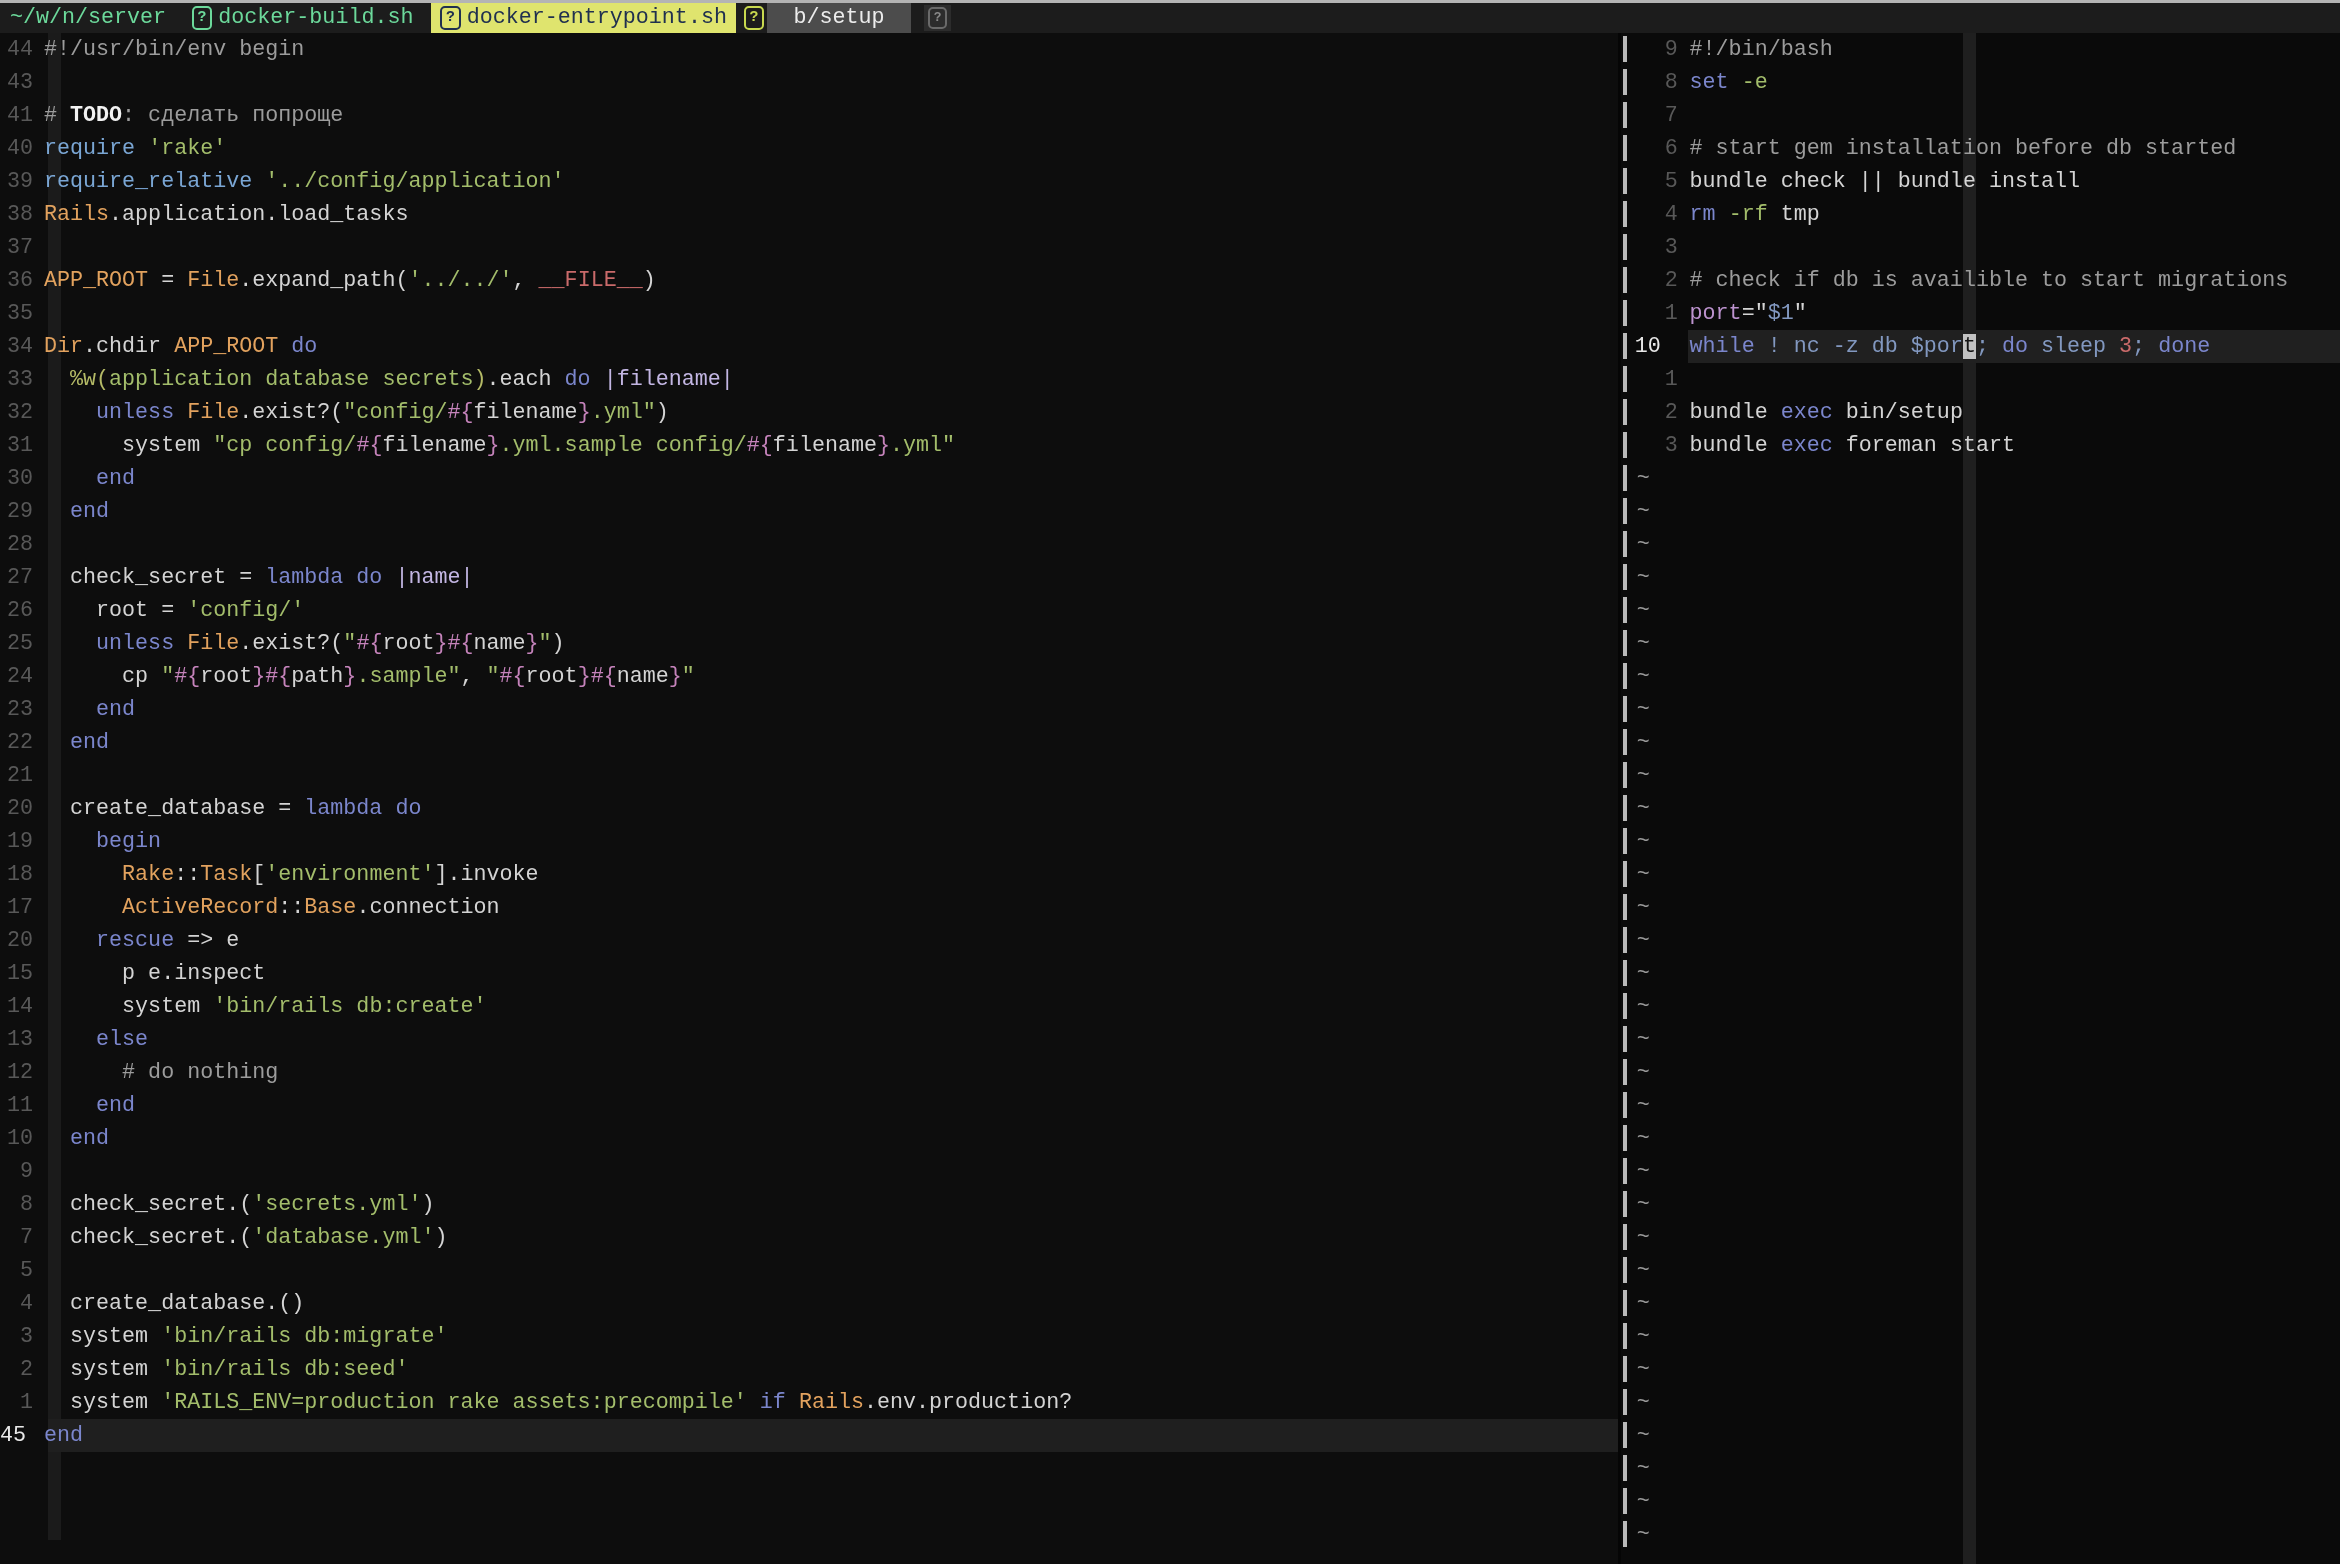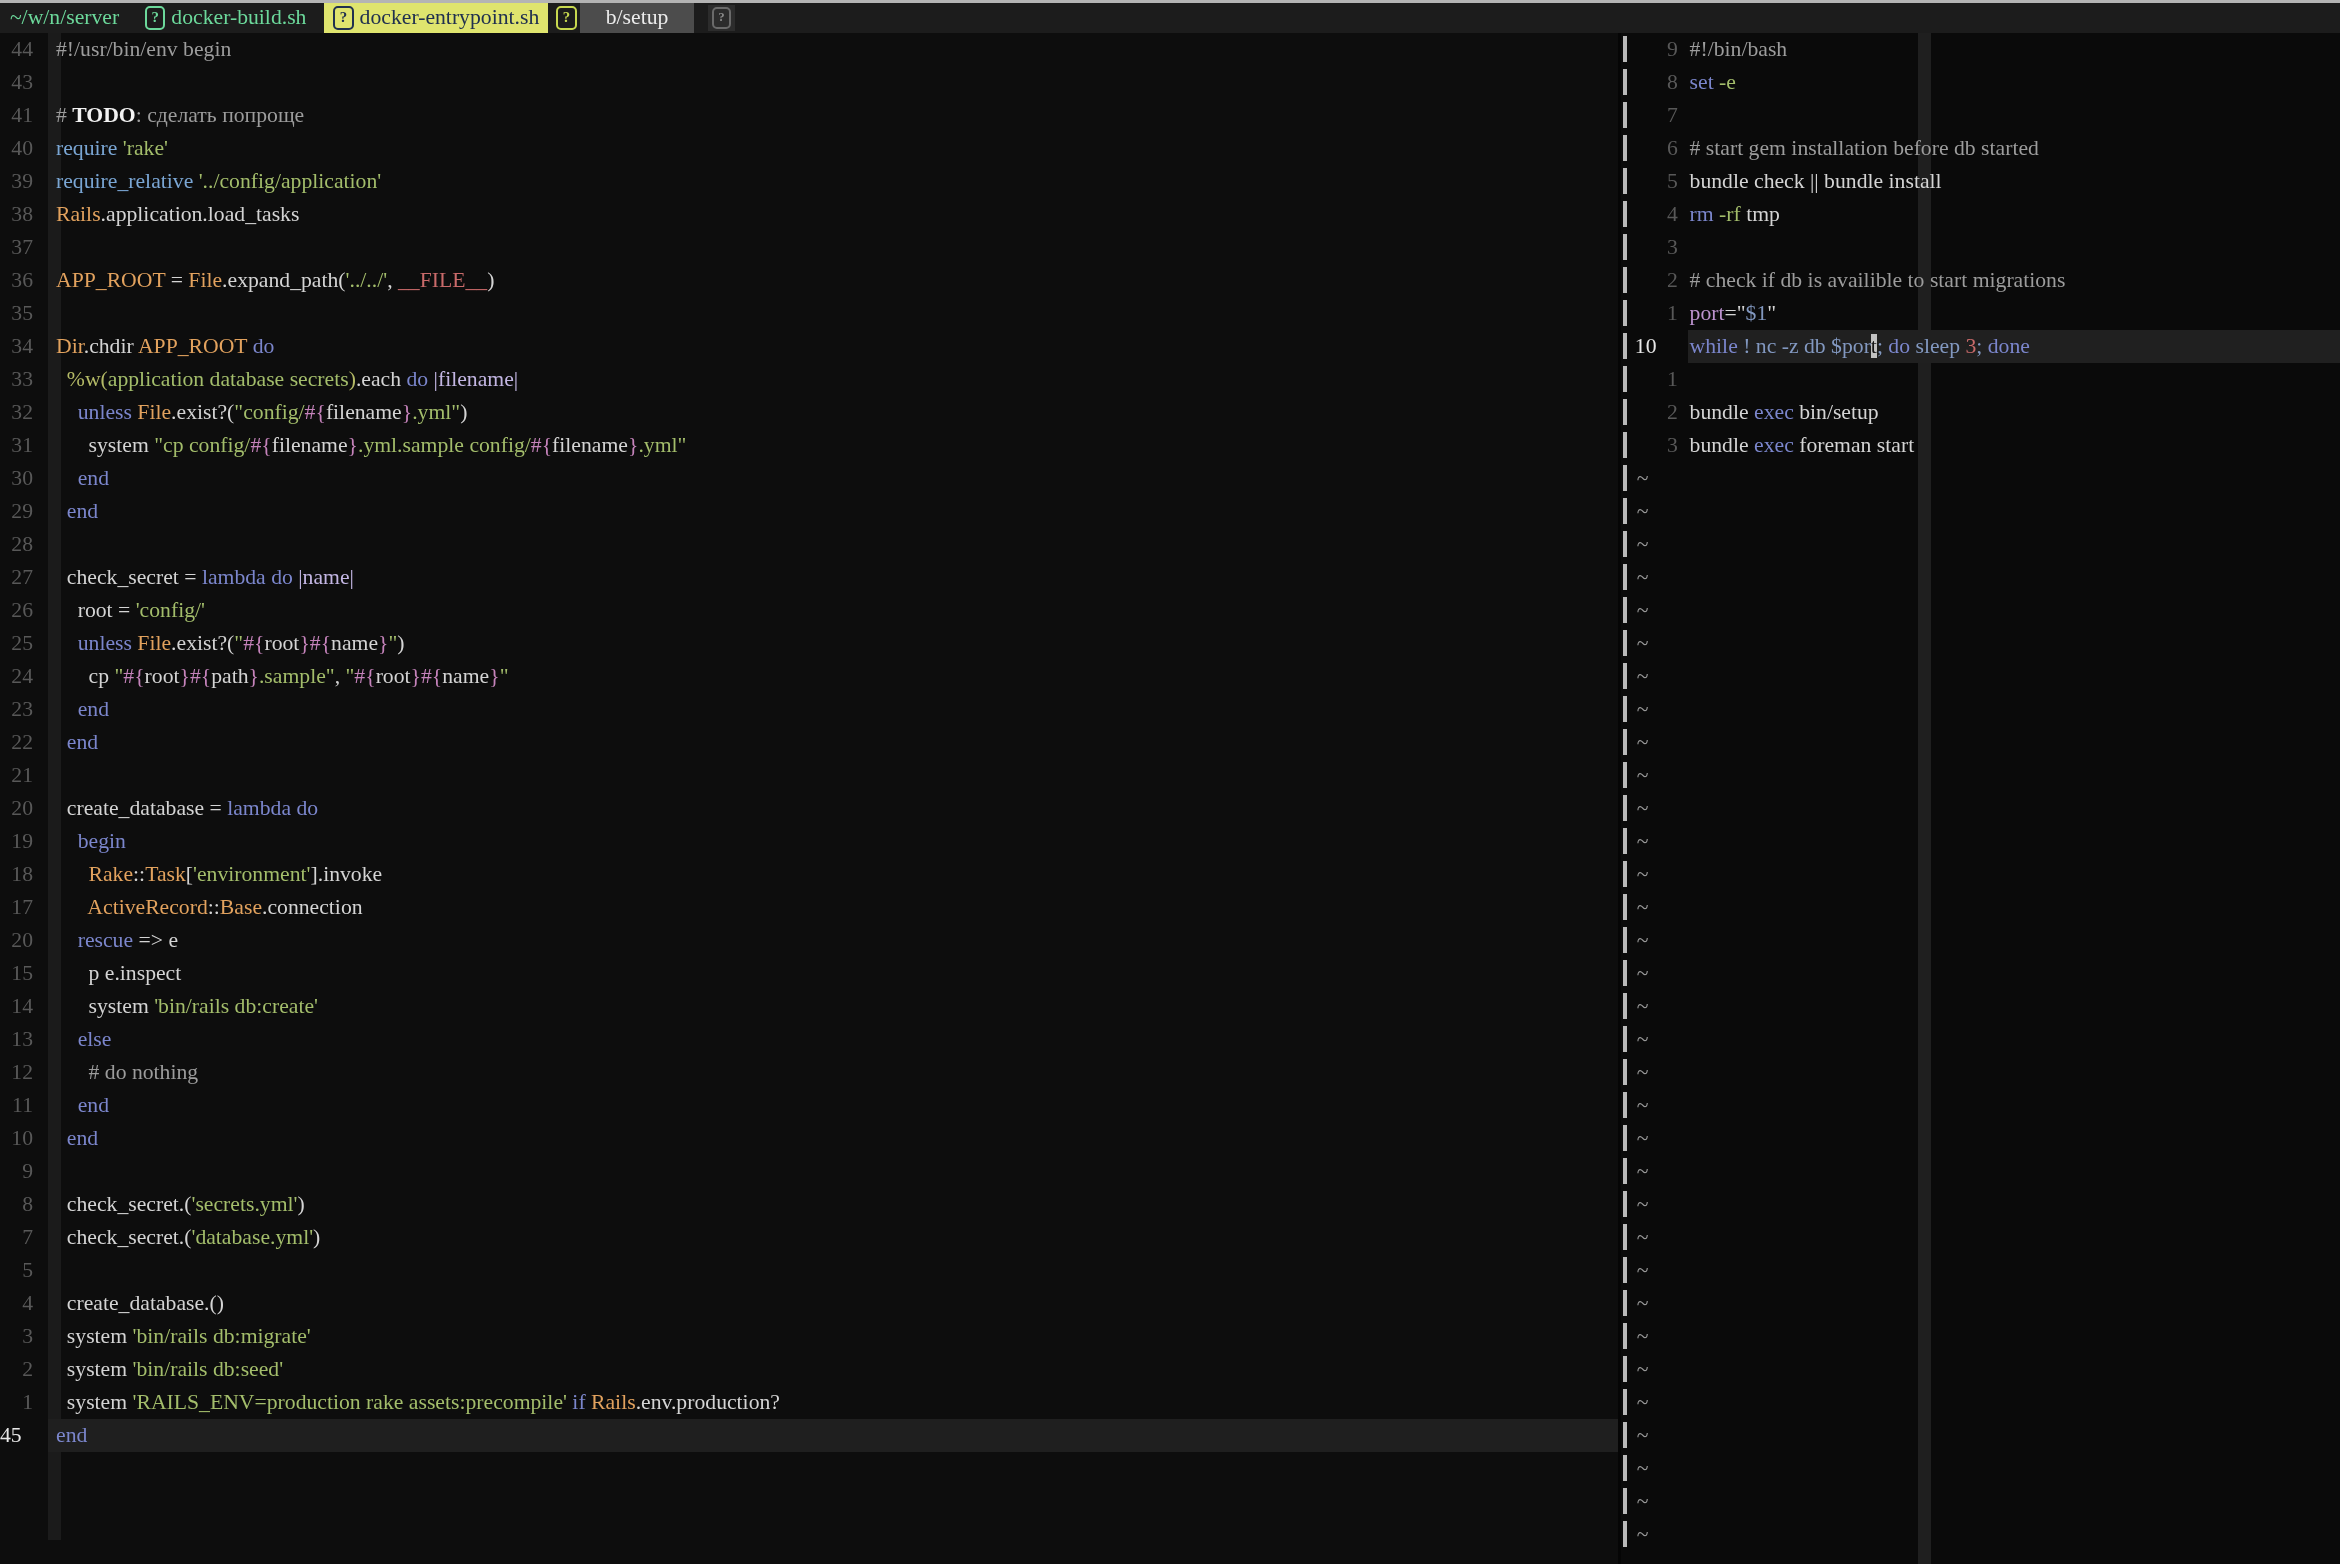--- a/index.html
+++ b/index.html
@@ -1,17 +1,17 @@
 <!DOCTYPE html>
 <html><head>
 <meta charset="utf-8">
 <style>
   html,body{margin:0;padding:0;background:#000;}
   .screen{position:relative;width:2341px;height:1564px;background:#050505;overflow:hidden;
-          font-family:Liberation Serif, serif;font-size:21.7px;line-height:33px;color:#d4d4d4;}
+          font-family:Liberation Mono, monospace;font-size:21.7px;line-height:33px;color:#d4d4d4;}
   
   .topline{position:absolute;top:0;left:0;right:0;height:3px;background:#b4b4b4;}
   .tabbar{position:absolute;top:3px;left:0;right:0;height:29.6px;background:#1c1c1c;
           display:flex;align-items:center;padding-left:9.9px;}
   .cwd{color:#6cd99b;margin-right:25.6px;white-space:pre;}
   .tab{display:flex;align-items:center;gap:5.9px;height:29.6px;white-space:pre;}
   .tab-green{color:#6cd99b;margin-right:17.7px;}
   .tab-active{background:#dfe46e;color:#20304f;padding:0 8.9px;margin-right:7.9px;}
   .tab3wrap{display:flex;align-items:center;margin-right:13.8px;}
   .icon-box{display:inline-flex;align-items:center;justify-content:center;width:20.7px;height:23.6px;
@@ -24,21 +24,21 @@
   .pane{position:absolute;top:32.5px;height:1532px;overflow:hidden;}
   .pane-left{left:0;width:1618px;background:#0d0d0d;}
   .pane-right{left:1621px;width:719px;background:#0a0a0a;}
   .ccol{position:absolute;top:0;width:12.8px;}
   .ccol-left{left:48px;height:1507px;background:#1b1b1b;}
   .ccol-right{left:calc(69px + 21ch);height:1532px;background:#1f1f1f;}
   .rows{position:relative;}
   .row{height:33px;white-space:pre;}
   .row.curline-L{background:linear-gradient(90deg,rgba(0,0,0,0) 0 48px,#1f1f1f 48px);}
   .row.curline-R{background:linear-gradient(90deg,rgba(0,0,0,0) 0 67px,#202020 67px);}
-  .num{display:inline-block;width:33px;margin-right:23px;text-align:right;color:#585858;}
+  .num{display:inline-block;width:33px;margin-right:11px;text-align:right;color:#585858;}
   .num-R{width:43px;margin-right:11.8px;}
   .num-cur{text-align:left;color:#e8e8e8;}
   .sep{display:inline-block;width:3.9px;height:26.6px;background:#b9b9b9;margin:3px 7.9px 0 2px;vertical-align:top;}
   .tilde{color:#9a9a9a;margin-left:2px;}
   
   .tk-p{color:#d4d4d4}
   .tk-c{color:#9c9c9c}
   .tk-k{color:#7b86cc}
   .tk-i{color:#7aa6d4}
   .tk-s{color:#a3bd6b}

